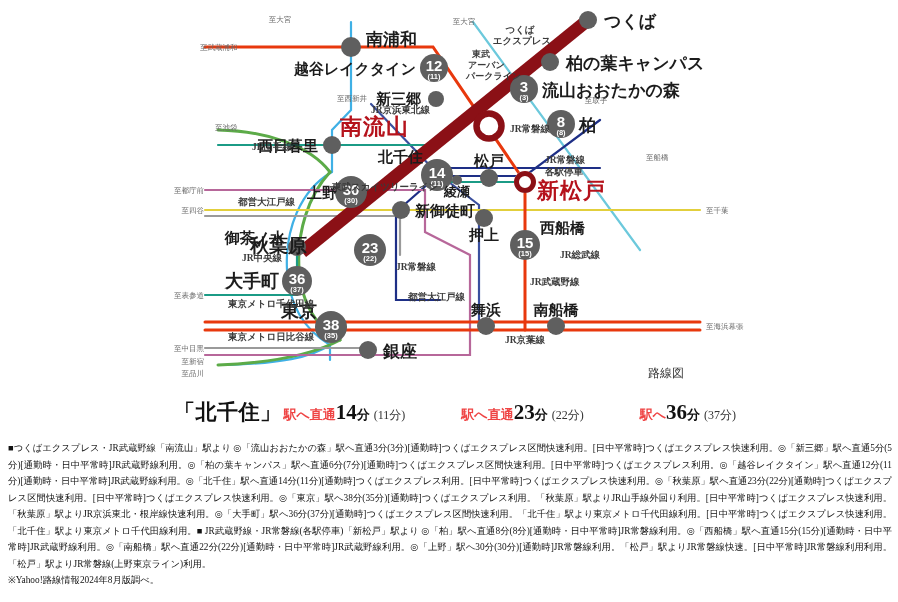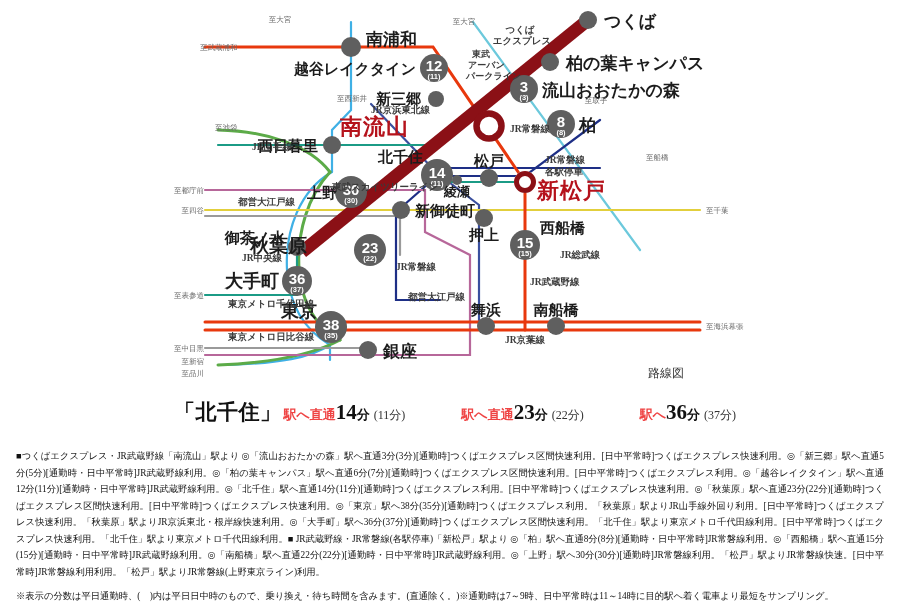--- a/index.html
+++ b/index.html
@@ -41,21 +41,21 @@
   .hl-minunit{font-size:13px;font-weight:700;color:#111;}
   .hl-paren{font-size:12px;color:#333;margin-left:4px;text-align:right;}
 
   
   #notes{
     position:absolute;left:8px;top:440px;width:884px;
     font-size:9.3px;line-height:1.78;color:#111;
     font-family:"Liberation Serif","DejaVu Serif",serif;
     text-align:justify;
   }
-  #notes p{margin:8px;}
+  #notes p{margin:0;}
   .note-tail{margin-top:1px;}
 </style>
 </head>
 <body>
 
 <div id="wrap">
 
   <div id="map-area">
     <svg id="map-svg" viewBox="0 0 898 392" xmlns="http://www.w3.org/2000/svg">
       <defs>
@@ -315,17 +315,16 @@
     <div class="hl-item">
       <span class="hl-mid">駅へ</span>
       <span class="hl-min">36</span>
       <span class="hl-minunit">分</span>
       <span class="hl-paren">(37分)</span>
     </div>
   </div>
 
   <div id="notes">
     <p>■つくばエクスプレス・JR武蔵野線「南流山」駅より ◎「流山おおたかの森」駅へ直通3分(3分)[通勤時]つくばエクスプレス区間快速利用。[日中平常時]つくばエクスプレス快速利用。◎「新三郷」駅へ直通5分(5分)[通勤時・日中平常時]JR武蔵野線利用。◎「柏の葉キャンパス」駅へ直通6分(7分)[通勤時]つくばエクスプレス区間快速利用。[日中平常時]つくばエクスプレス利用。◎「越谷レイクタイン」駅へ直通12分(11分)[通勤時・日中平常時]JR武蔵野線利用。◎「北千住」駅へ直通14分(11分)[通勤時]つくばエクスプレス利用。[日中平常時]つくばエクスプレス快速利用。◎「秋葉原」駅へ直通23分(22分)[通勤時]つくばエクスプレス区間快速利用。[日中平常時]つくばエクスプレス快速利用。◎「東京」駅へ38分(35分)[通勤時]つくばエクスプレス利用。「秋葉原」駅よりJR山手線外回り利用。[日中平常時]つくばエクスプレス快速利用。「秋葉原」駅よりJR京浜東北・根岸線快速利用。◎「大手町」駅へ36分(37分)[通勤時]つくばエクスプレス区間快速利用。「北千住」駅より東京メトロ千代田線利用。[日中平常時]つくばエクスプレス快速利用。「北千住」駅より東京メトロ千代田線利用。■ JR武蔵野線・JR常磐線(各駅停車)「新松戸」駅より ◎「柏」駅へ直通8分(8分)[通勤時・日中平常時]JR常磐線利用。◎「西船橋」駅へ直通15分(15分)[通勤時・日中平常時]JR武蔵野線利用。◎「南船橋」駅へ直通22分(22分)[通勤時・日中平常時]JR武蔵野線利用。◎「上野」駅へ30分(30分)[通勤時]JR常磐線利用。「松戸」駅よりJR常磐線快速。[日中平常時]JR常磐線利用利用。「松戸」駅よりJR常磐線(上野東京ライン)利用。</p>
-    <p class="note-tail">※表示の分数は平日通勤時、(　)内は平日日中時のもので、乗り換え・待ち時間を含みます。(直通除く。)※通勤時は7～9時、日中平常時は11～14時に目的駅へ着く電車より最短をサンプリング。</p>
     <p class="note-tail">※Yahoo!路線情報2024年8月版調べ。</p>
   </div>
 
 </div>
 
 </body></html>

